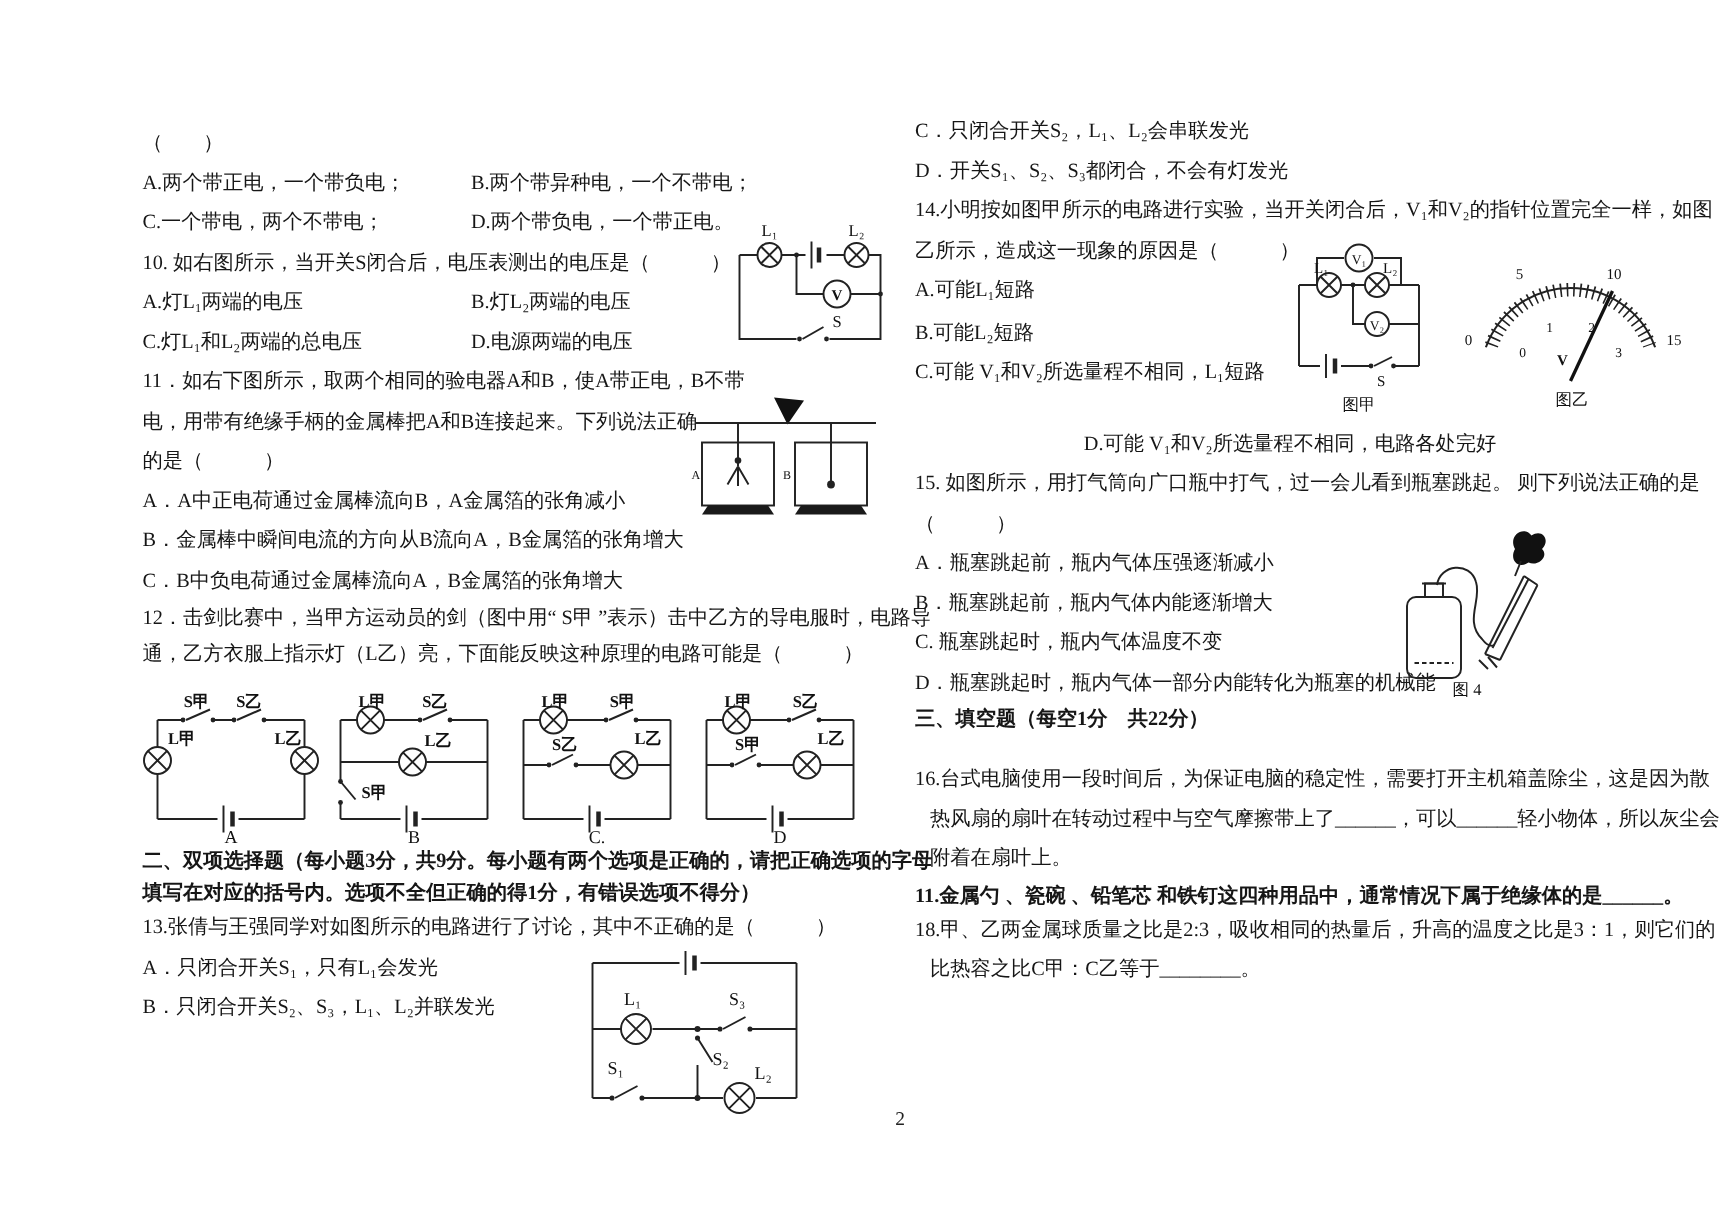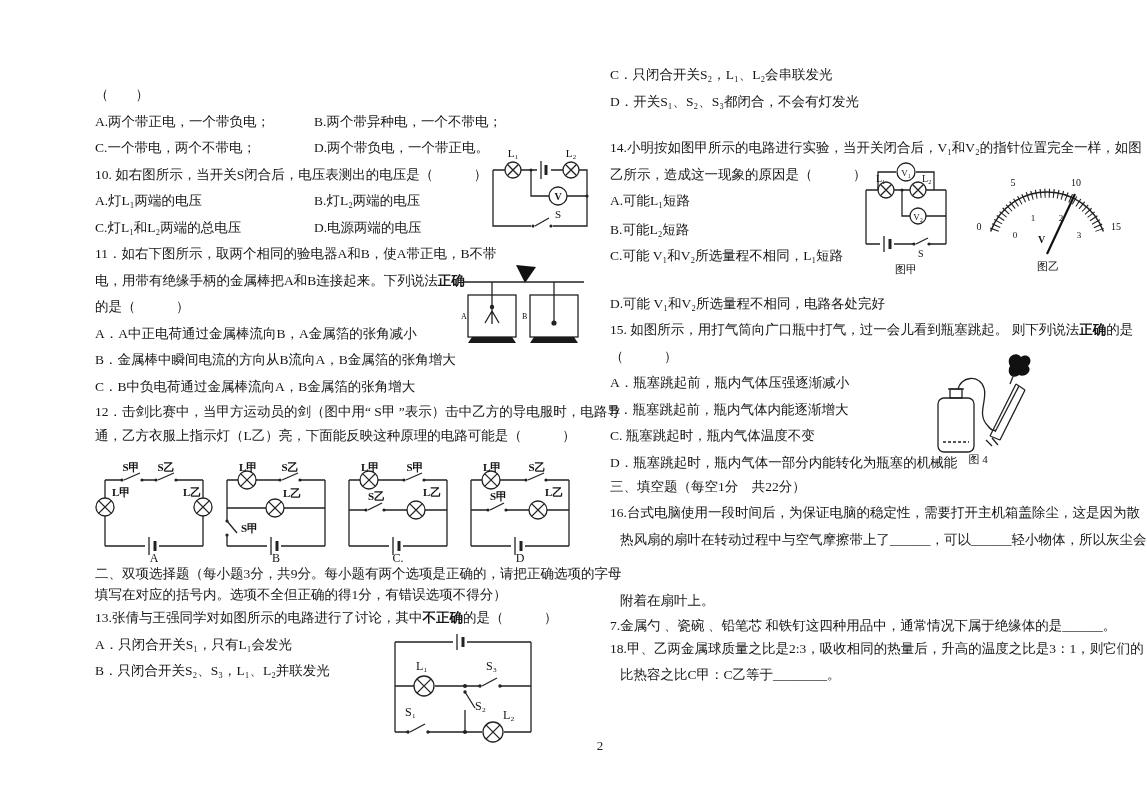--- a/index.html
+++ b/index.html
@@ -1,23 +1,23 @@
 <!DOCTYPE html>
 <html><head>
 <meta charset="utf-8">
 <style>
   html,body{margin:0;padding:0;background:#ffffff;}
   .sheet{position:relative;width:1147px;height:810px;background:#ffffff;overflow:hidden;
          font-family:"Liberation Serif","DejaVu Serif",serif;color:#161616;}
   .col{position:absolute;}
   .ln{height:26.5px;line-height:26.5px;font-size:13.5px;white-space:nowrap;}
-  .ln.tight{height:21px;line-height:21px;}
+  .ln.tight{height:21px;line-height:21px;font-weight:bold;}
   .two{display:flex;}
   .c1{display:inline-block;width:219px;}
-  .b{font-weight:bold;}
+  .b{font-weight:normal;}
   .fig{position:absolute;}
   svg{display:block;}
   svg text{font-family:"Liberation Serif","DejaVu Serif",serif;fill:#111;}
   .stroke{stroke:#222;stroke-width:1.3;fill:none;}
   .thick{stroke:#222;stroke-width:3;fill:none;}
   .dot{fill:#222;}
   .cap{font-size:11px;}
   .pageno{position:absolute;left:560px;top:738px;width:80px;text-align:center;
           font-size:13px;color:#222;}
   .figrow{position:absolute;left:95px;top:462px;display:flex;gap:4px;}
@@ -57,40 +57,40 @@
   </div>
 
   <div class="col" style="left:95px;top:563px;width:495px;">
     <div class="ln tight">二、双项选择题（每小题3分，共9分。每小题有两个选项是正确的，请把正确选项的字母</div>
     <div class="ln tight">填写在对应的括号内。选项不全但正确的得1分，有错误选项不得分）</div>
     <div class="ln"><span>13.张倩与王强同学对如图所示的电路进行了讨论，其中</span><span class="b">不正确</span><span>的是（　　　）</span></div>
     <div class="ln">A．只闭合开关S₁，只有L₁会发光</div>
     <div class="ln">B．只闭合开关S₂、S₃，L₁、L₂并联发光</div>
   </div>
 
-  <div class="col" style="left:610px;top:62px;width:500px;">
+  <div class="col" style="left:610px;top:74px;width:500px;">
     <div class="ln">C．只闭合开关S₂，L₁、L₂会串联发光</div>
     <div class="ln">D．开关S₁、S₂、S₃都闭合，不会有灯发光</div>
-    <div class="ln" style="margin-top:20px;">14.小明按如图甲所示的电路进行实验，当开关闭合后，V₁和V₂的指针位置完全一样，如图</div>
+    <div class="ln" style="margin-top:0;">14.小明按如图甲所示的电路进行实验，当开关闭合后，V₁和V₂的指针位置完全一样，如图</div>
     <div class="ln">乙所示，造成这一现象的原因是（　　　）</div>
     <div class="ln">A.可能L₁短路</div>
     <div class="ln" style="margin-top:2px;">B.可能L₂短路</div>
     <div class="ln">C.可能 V₁和V₂所选量程不相同，L₁短路</div>
-    <div class="ln" style="margin-top:21px;">D.可能 V₁和V₂所选量程不相同，电路各处完好</div>
+    <div class="ln" style="margin-top:21px;text-align:center;">D.可能 V₁和V₂所选量程不相同，电路各处完好</div>
     <div class="ln"><span>15. 如图所示，用打气筒向广口瓶中打气，过一会儿看到瓶塞跳起。 则下列说法</span><span class="b">正确</span><span>的是</span></div>
     <div class="ln">（　　　）</div>
     <div class="ln">A．瓶塞跳起前，瓶内气体压强逐渐减小</div>
     <div class="ln">B．瓶塞跳起前，瓶内气体内能逐渐增大</div>
     <div class="ln">C. 瓶塞跳起时，瓶内气体温度不变</div>
     <div class="ln">D．瓶塞跳起时，瓶内气体一部分内能转化为瓶塞的机械能</div>
     <div class="ln tight">三、填空题（每空1分　共22分）</div>
-    <div class="ln" style="margin-top:3px;">16.台式电脑使用一段时间后，为保证电脑的稳定性，需要打开主机箱盖除尘，这是因为散</div>
+    <div class="ln" style="margin-top:17px;">16.台式电脑使用一段时间后，为保证电脑的稳定性，需要打开主机箱盖除尘，这是因为散</div>
     <div class="ln" style="padding-left:10px;">热风扇的扇叶在转动过程中与空气摩擦带上了______，可以______轻小物体，所以灰尘会</div>
-    <div class="ln" style="padding-left:10px;margin-top:35px;">附着在扇叶上。</div>
-    <div class="ln tight">7.金属勺 、瓷碗 、铅笔芯 和铁钉这四种用品中，通常情况下属于绝缘体的是______。</div>
+    <div class="ln" style="padding-left:10px;">附着在扇叶上。</div>
+    <div class="ln tight">11.金属勺 、瓷碗 、铅笔芯 和铁钉这四种用品中，通常情况下属于绝缘体的是______。</div>
     <div class="ln">18.甲、乙两金属球质量之比是2:3，吸收相同的热量后，升高的温度之比是3：1，则它们的</div>
     <div class="ln" style="padding-left:10px;">比热容之比C甲：C乙等于________。</div>
   </div>
 
   <div class="fig" style="left:483px;top:148px;">
     <svg width="114" height="94" viewBox="0 0 114 94">
       <path class="stroke" d="M10,22 H22 M38,22 H54 M68,22 H80 M96,22 H104 V78 H70 M48,78 H10 V22"></path>
       <circle class="stroke" cx="30" cy="22" r="8"></circle>
       <path class="stroke" d="M24.3,16.3 L35.7,27.7 M35.7,16.3 L24.3,27.7"></path>
       <circle class="stroke" cx="88" cy="22" r="8"></circle>

